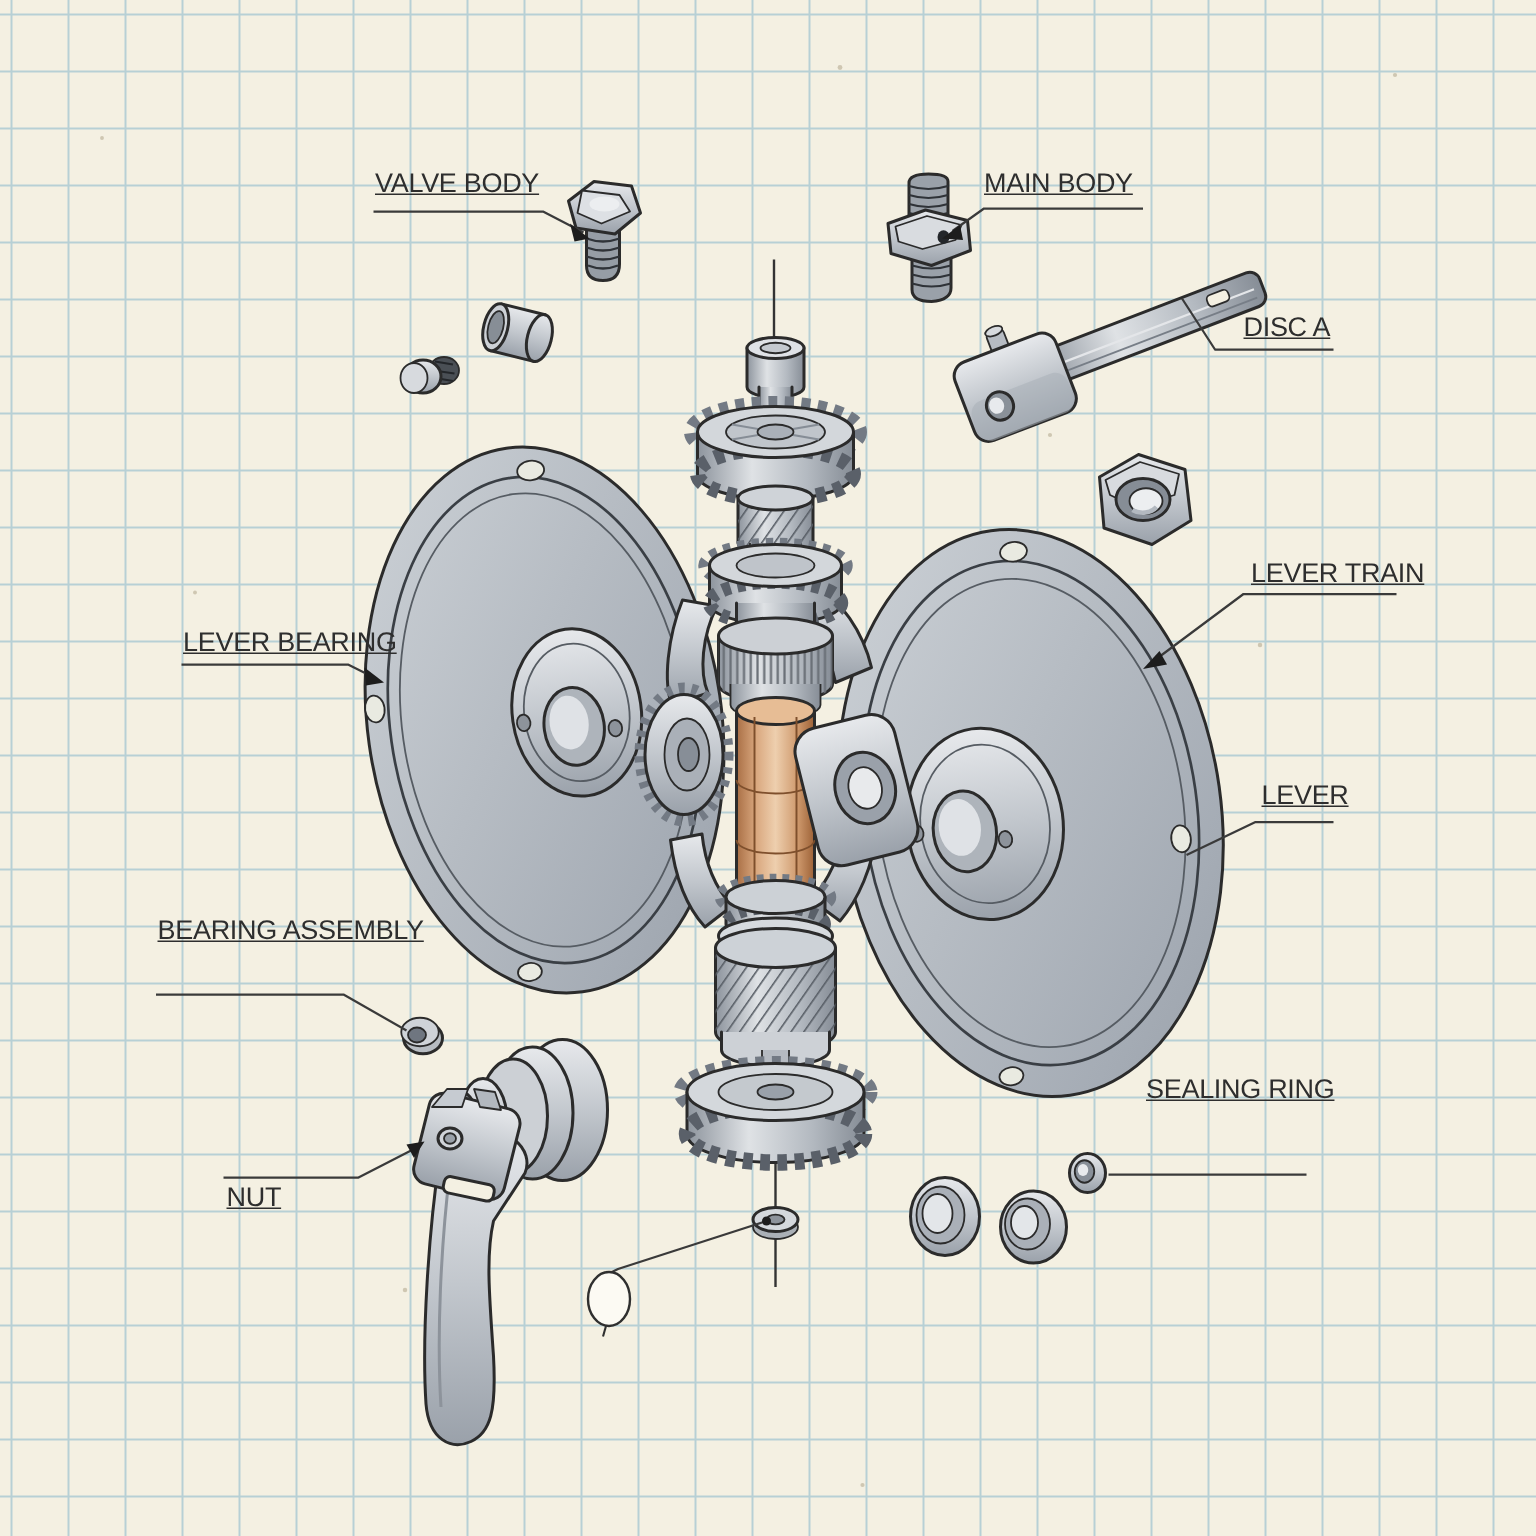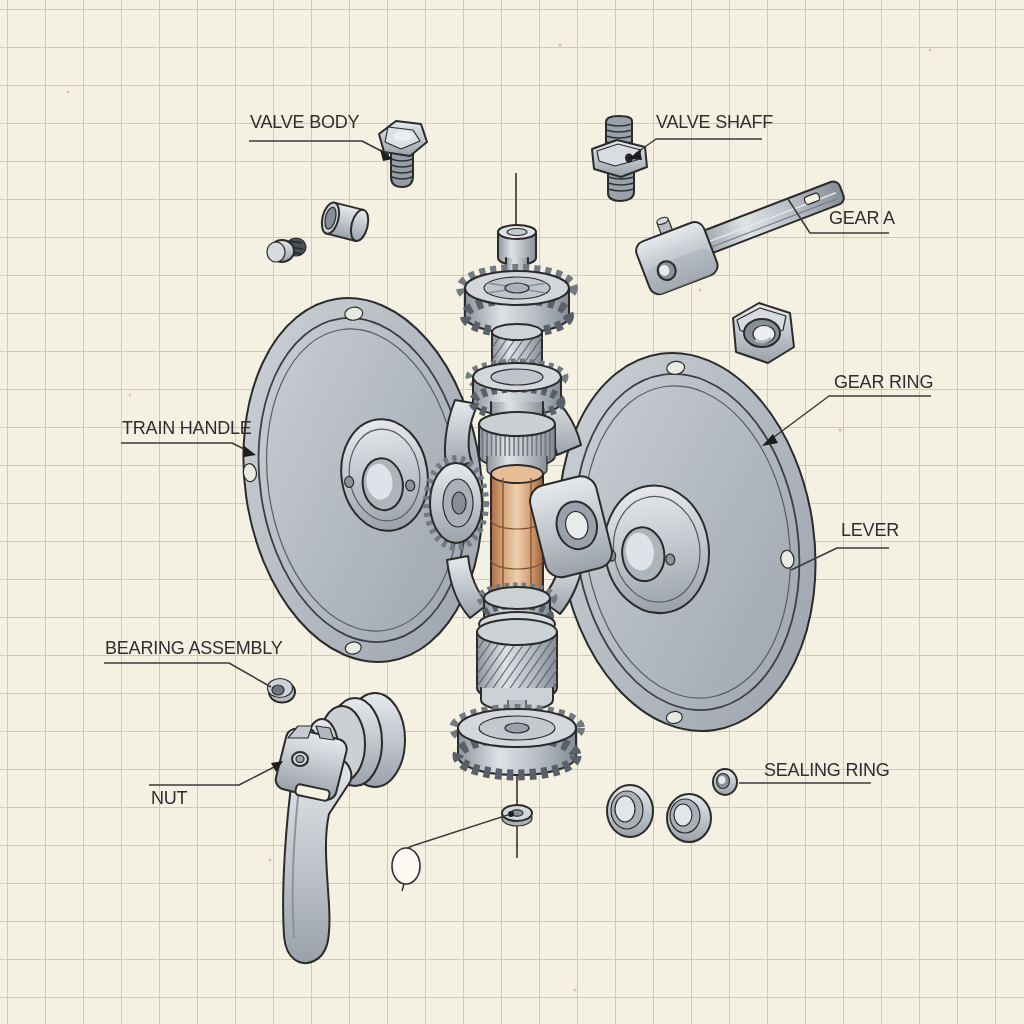--- a/index.html
+++ b/index.html
@@ -8,31 +8,31 @@
     background-color:var(--paper,#f4f0e2);
     background-image:
       repeating-linear-gradient(to right,  var(--grid,#b7d0d5) 0, var(--grid,#b7d0d5) 1.4px, transparent 1.4px, transparent 38px),
       repeating-linear-gradient(to bottom, var(--grid,#b7d0d5) 0, var(--grid,#b7d0d5) 1.4px, transparent 1.4px, transparent 38px);
     background-position:7px 9px;
     font-family:"Liberation Sans",sans-serif;
   }
   svg{position:absolute;left:0;top:0;}
   .label{
     position:absolute;font:18px/1.1 "Liberation Sans",sans-serif;
-    color:var(--label,#2e2e2e);letter-spacing:-0.2px;white-space:nowrap;
+    color:var(--label,#2e2e2e);letter-spacing:-0.2px;white-space:nowrap;text-decoration:underline;
   }
   .lbl-valve-body{left:250px;top:113px}
   .lbl-main-shaft{left:656px;top:113px}
   .lbl-disc-a{left:829px;top:209px}
   .lbl-gear-train{left:834px;top:373px}
   .lbl-disc{left:841px;top:521px}
   .lbl-lever-handle{left:122px;top:419px}
-  .lbl-bearing-assembly{left:105px;top:639px}
+  .lbl-bearing-assembly{left:105px;top:611px}
   .lbl-nut{left:151px;top:789px}
-  .lbl-sealing-ring{left:764px;top:761px}
+  .lbl-sealing-ring{left:764px;top:717px}
 
   .ol{stroke:var(--outline,#2b2b2b);stroke-width:2;stroke-linejoin:round;stroke-linecap:round}
   .ol-t{stroke:var(--outline,#2b2b2b);stroke-width:1.2;stroke-linejoin:round}
   .leader{stroke:var(--leader,#3a3a3a);stroke-width:1.5;fill:none;stroke-linejoin:round}
   .arrow{fill:#1d1d1d;stroke:none}
 </style>
 </head>
 <body>
 
 <div class="paper">
@@ -352,22 +352,22 @@
     <path class="leader" d="M871,783 H739"></path>
 
     <path class="leader" d="M511,814 L412,846 L404,850"></path>
     <circle cx="511" cy="814" r="3" fill="#1c1c1c"></circle>
     <ellipse cx="406" cy="866" rx="14" ry="18" fill="#fcfaf3" stroke="#2f2f2f" stroke-width="1.6"></ellipse>
     <line x1="404" y1="884" x2="402" y2="891" stroke="#2f2f2f" stroke-width="1.4"></line>
   </g>
 </svg>
 
 <div class="label lbl-valve-body">VALVE BODY</div>
-<div class="label lbl-main-shaft">VALVE SHAFF</div>
-<div class="label lbl-disc-a">GEAR A</div>
-<div class="label lbl-gear-train">GEAR RING</div>
+<div class="label lbl-main-shaft">MAIN BODY</div>
+<div class="label lbl-disc-a">DISC A</div>
+<div class="label lbl-gear-train">LEVER TRAIN</div>
 <div class="label lbl-disc">LEVER</div>
-<div class="label lbl-lever-handle">TRAIN HANDLE</div>
+<div class="label lbl-lever-handle">LEVER BEARING</div>
 <div class="label lbl-bearing-assembly">BEARING ASSEMBLY</div>
 <div class="label lbl-nut">NUT</div>
 <div class="label lbl-sealing-ring">SEALING RING</div>
 
 </div>
 
 </body></html>

